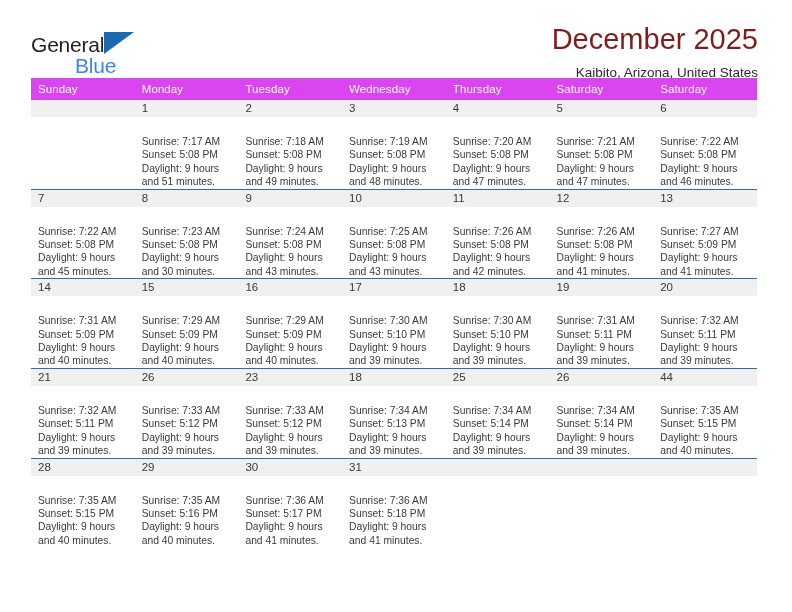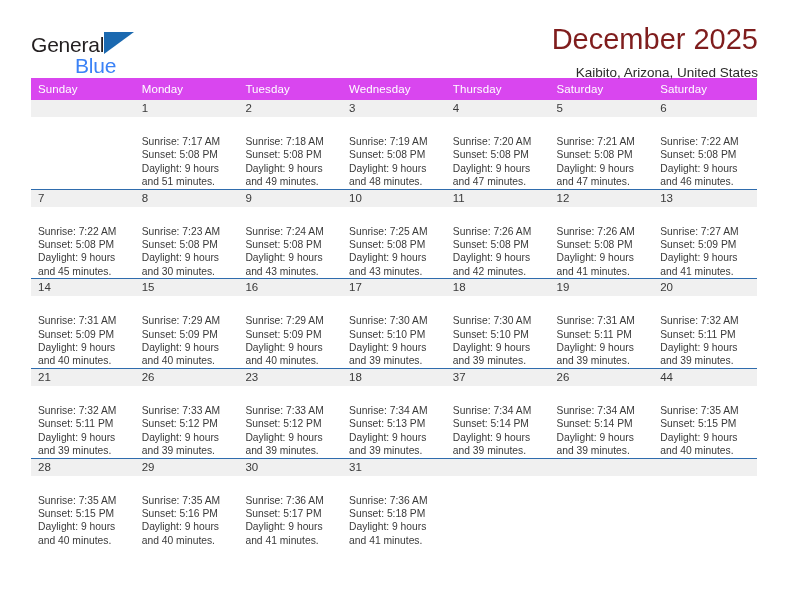--- a/index.html
+++ b/index.html
@@ -398,21 +398,21 @@
             <td class="daycell">
               <div class="daynum-band">18</div>
               <div class="cellbody">
                 <div>Sunrise: 7:34 AM</div>
                 <div>Sunset: 5:13 PM</div>
                 <div>Daylight: 9 hours</div>
                 <div>and 39 minutes.</div>
               </div>
             </td>
             <td class="daycell">
-              <div class="daynum-band">37</div>
+              <div class="daynum-band">25</div>
               <div class="cellbody">
                 <div>Sunrise: 7:34 AM</div>
                 <div>Sunset: 5:14 PM</div>
                 <div>Daylight: 9 hours</div>
                 <div>and 39 minutes.</div>
               </div>
             </td>
             <td class="daycell">
               <div class="daynum-band">26</div>
               <div class="cellbody">

